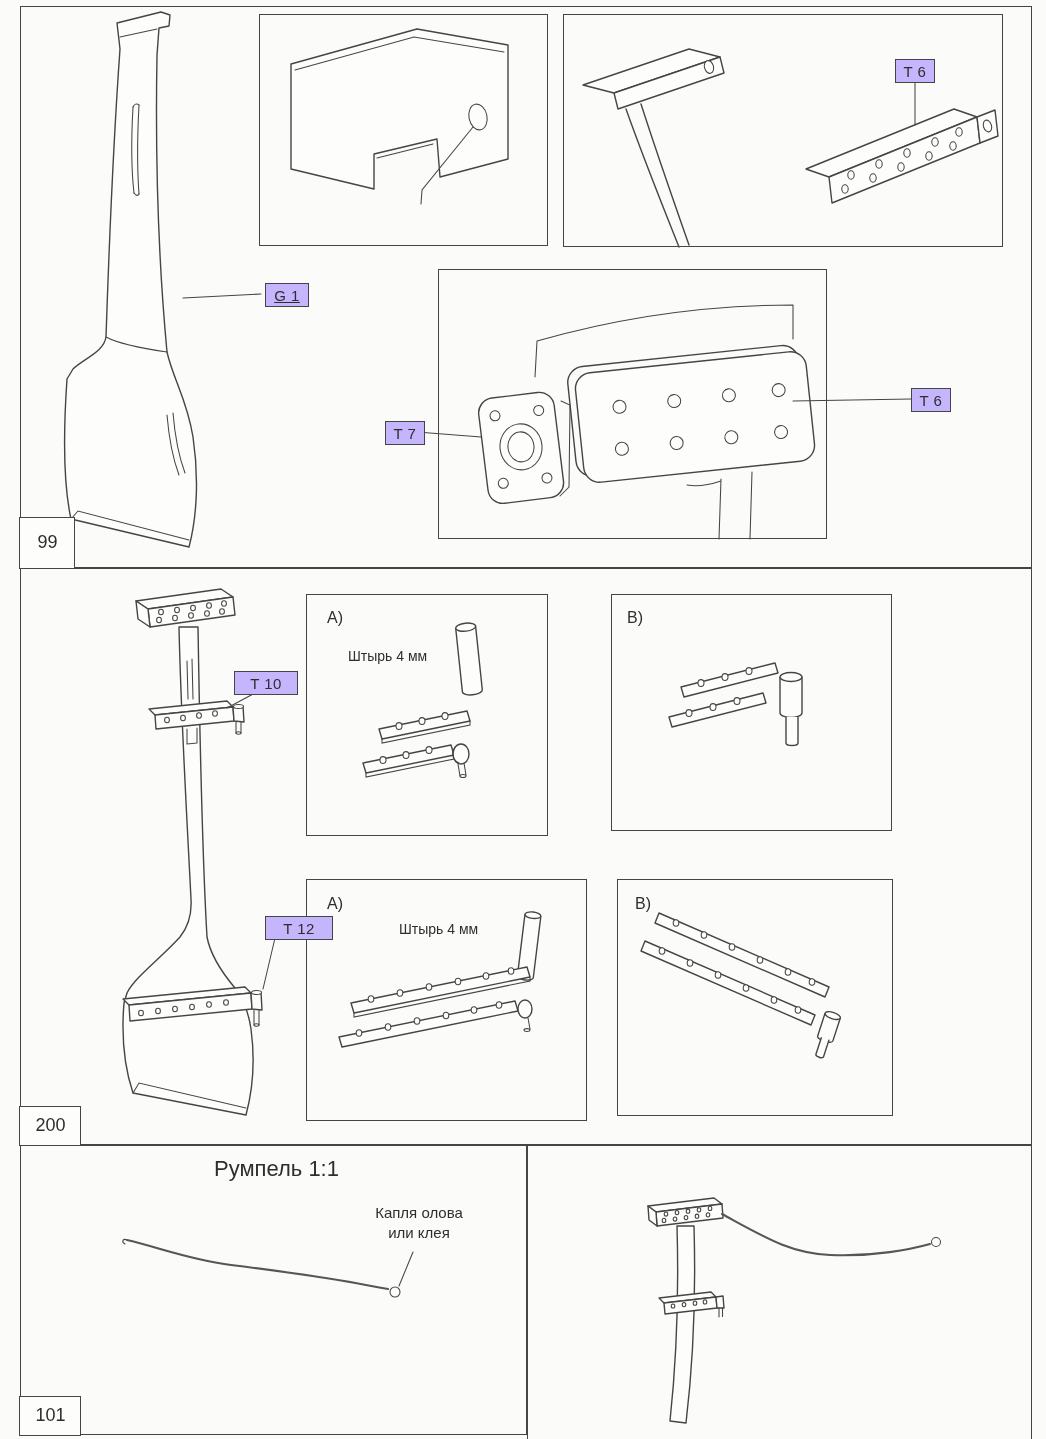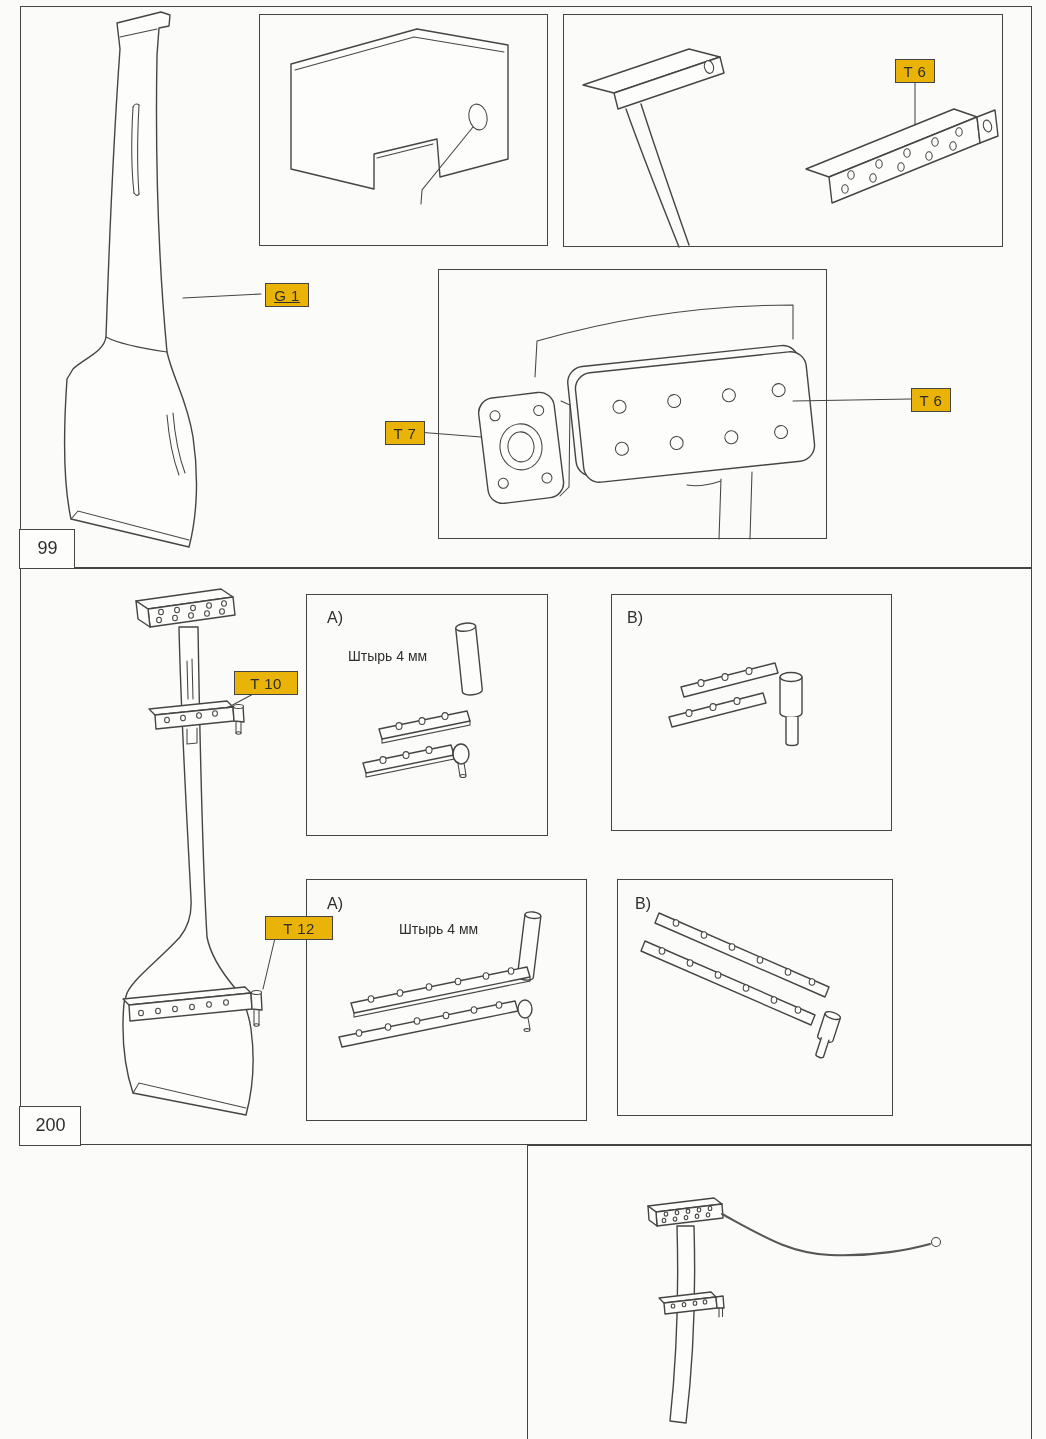--- a/index.html
+++ b/index.html
@@ -10,21 +10,21 @@
   .sheet{
     position:relative;width:1046px;height:1439px;margin:0 auto;
     background:var(--paper);
     font-family:"Liberation Sans","DejaVu Sans",sans-serif;
     color:#333;overflow:hidden;
   }
   .panel{position:absolute;border:1.6px solid var(--ink);box-sizing:border-box;background:transparent;}
   .art{position:absolute;left:0;top:0;pointer-events:none;}
   .dbox{position:absolute;border:1.4px solid var(--ink);box-sizing:border-box;background:transparent;}
   .plabel{
-    position:absolute;height:24px;border:1.4px solid var(--ink);background:#eab308;
+    position:absolute;height:24px;border:1.4px solid var(--ink);background:#c4b5fd;
     box-sizing:border-box;display:flex;align-items:center;justify-content:center;
     font-size:15px;color:#2e2e2e;letter-spacing:.5px;
   }
   .stepnum{
     position:absolute;left:-1.6px;bottom:-1.6px;border:1.6px solid var(--ink);
     background:#fdfdfc;box-sizing:border-box;display:flex;align-items:center;justify-content:center;
     font-size:18px;color:#2e2e2e;
   }
   .tag{position:absolute;font-size:16px;color:#2e2e2e;}
   .smallnote{position:absolute;font-size:14px;color:#2e2e2e;}
@@ -138,21 +138,21 @@
     <div class="dbox" style="left:238px;top:7px;width:289px;height:232px;"></div>
     <div class="dbox" style="left:542px;top:7px;width:440px;height:233px;"></div>
     <div class="dbox" style="left:417px;top:262px;width:389px;height:270px;"></div>
 
 
     <div class="plabel" style="left:244px;top:276px;width:44px;text-decoration:underline;">G 1</div>
     <div class="plabel" style="left:874px;top:52px;width:40px;">T 6</div>
     <div class="plabel" style="left:364px;top:414px;width:40px;">T 7</div>
     <div class="plabel" style="left:890px;top:381px;width:40px;">T 6</div>
 
-    <div class="stepnum" style="width:56px;height:40px;">99</div>
+    <div class="stepnum" style="width:56px;height:52px;">99</div>
   </section>
 
   <section class="panel" style="left:20px;top:568px;width:1012px;height:577px;">
 
     <svg class="art" width="1009" height="574" viewBox="0 0 1009 574">
 
       <g>
         <path class="sld" d="M 158,58
           C 160,150 166,250 170,330
           C 171,346 167,358 159,368
@@ -304,20 +304,32 @@
     <div class="tag" style="left:306px;top:326px;">A)</div>
     <div class="smallnote" style="left:378px;top:352px;">Штырь  4 мм</div>
     <div class="tag" style="left:614px;top:326px;">B)</div>
 
     <div class="plabel" style="left:213px;top:102px;width:64px;">T 10</div>
     <div class="plabel" style="left:244px;top:347px;width:68px;">T 12</div>
 
     <div class="stepnum" style="width:62px;height:40px;">200</div>
   </section>
 
+  <section class="panel" style="left:20px;top:1145px;width:507px;height:290px;">
+    <svg class="art" width="504" height="287" viewBox="0 0 504 287">
+      <path class="thin" d="M 106,94 C 102,92 100,96 104,98"></path>
+      <path class="wire" d="M 106,94 C 140,102 170,114 210,119 C 258,125 305,131 345,139 C 355,141 362,142 367,143"></path>
+      <circle class="hole" cx="374" cy="146" r="5"></circle>
+      <path class="thin" d="M 392,106 L 378,140"></path>
+    </svg>
+    <div class="title" style="left:193px;top:10px;">Румпель 1:1</div>
+    <div class="note" style="left:330px;top:57px;width:136px;">Капля олова
+или клея</div>
+    <div class="stepnum" style="width:62px;height:40px;">101</div>
+  </section>
 
   <section class="panel" style="left:527px;top:1145px;width:505px;height:340px;">
     <svg class="art" width="502" height="287" viewBox="0 0 502 287">
       <g>
         <path class="sld" d="M 149,80 C 151,150 149,210 142,275 L 158,277 C 166,210 168,150 166,80 Z"></path>
         <path class="sld" d="M 120,60 L 186,52 L 194,58 L 128,66 Z"></path>
         <path class="sld" d="M 128,66 L 194,58 L 195,72 L 129,80 Z"></path>
         <path class="sld" d="M 120,60 L 128,66 L 129,80 L 121,74 Z"></path>
         <ellipse class="hole" cx="138" cy="68" rx="1.8" ry="2.1"></ellipse>
         <ellipse class="hole" cx="149" cy="66.6" rx="1.8" ry="2.1"></ellipse>

